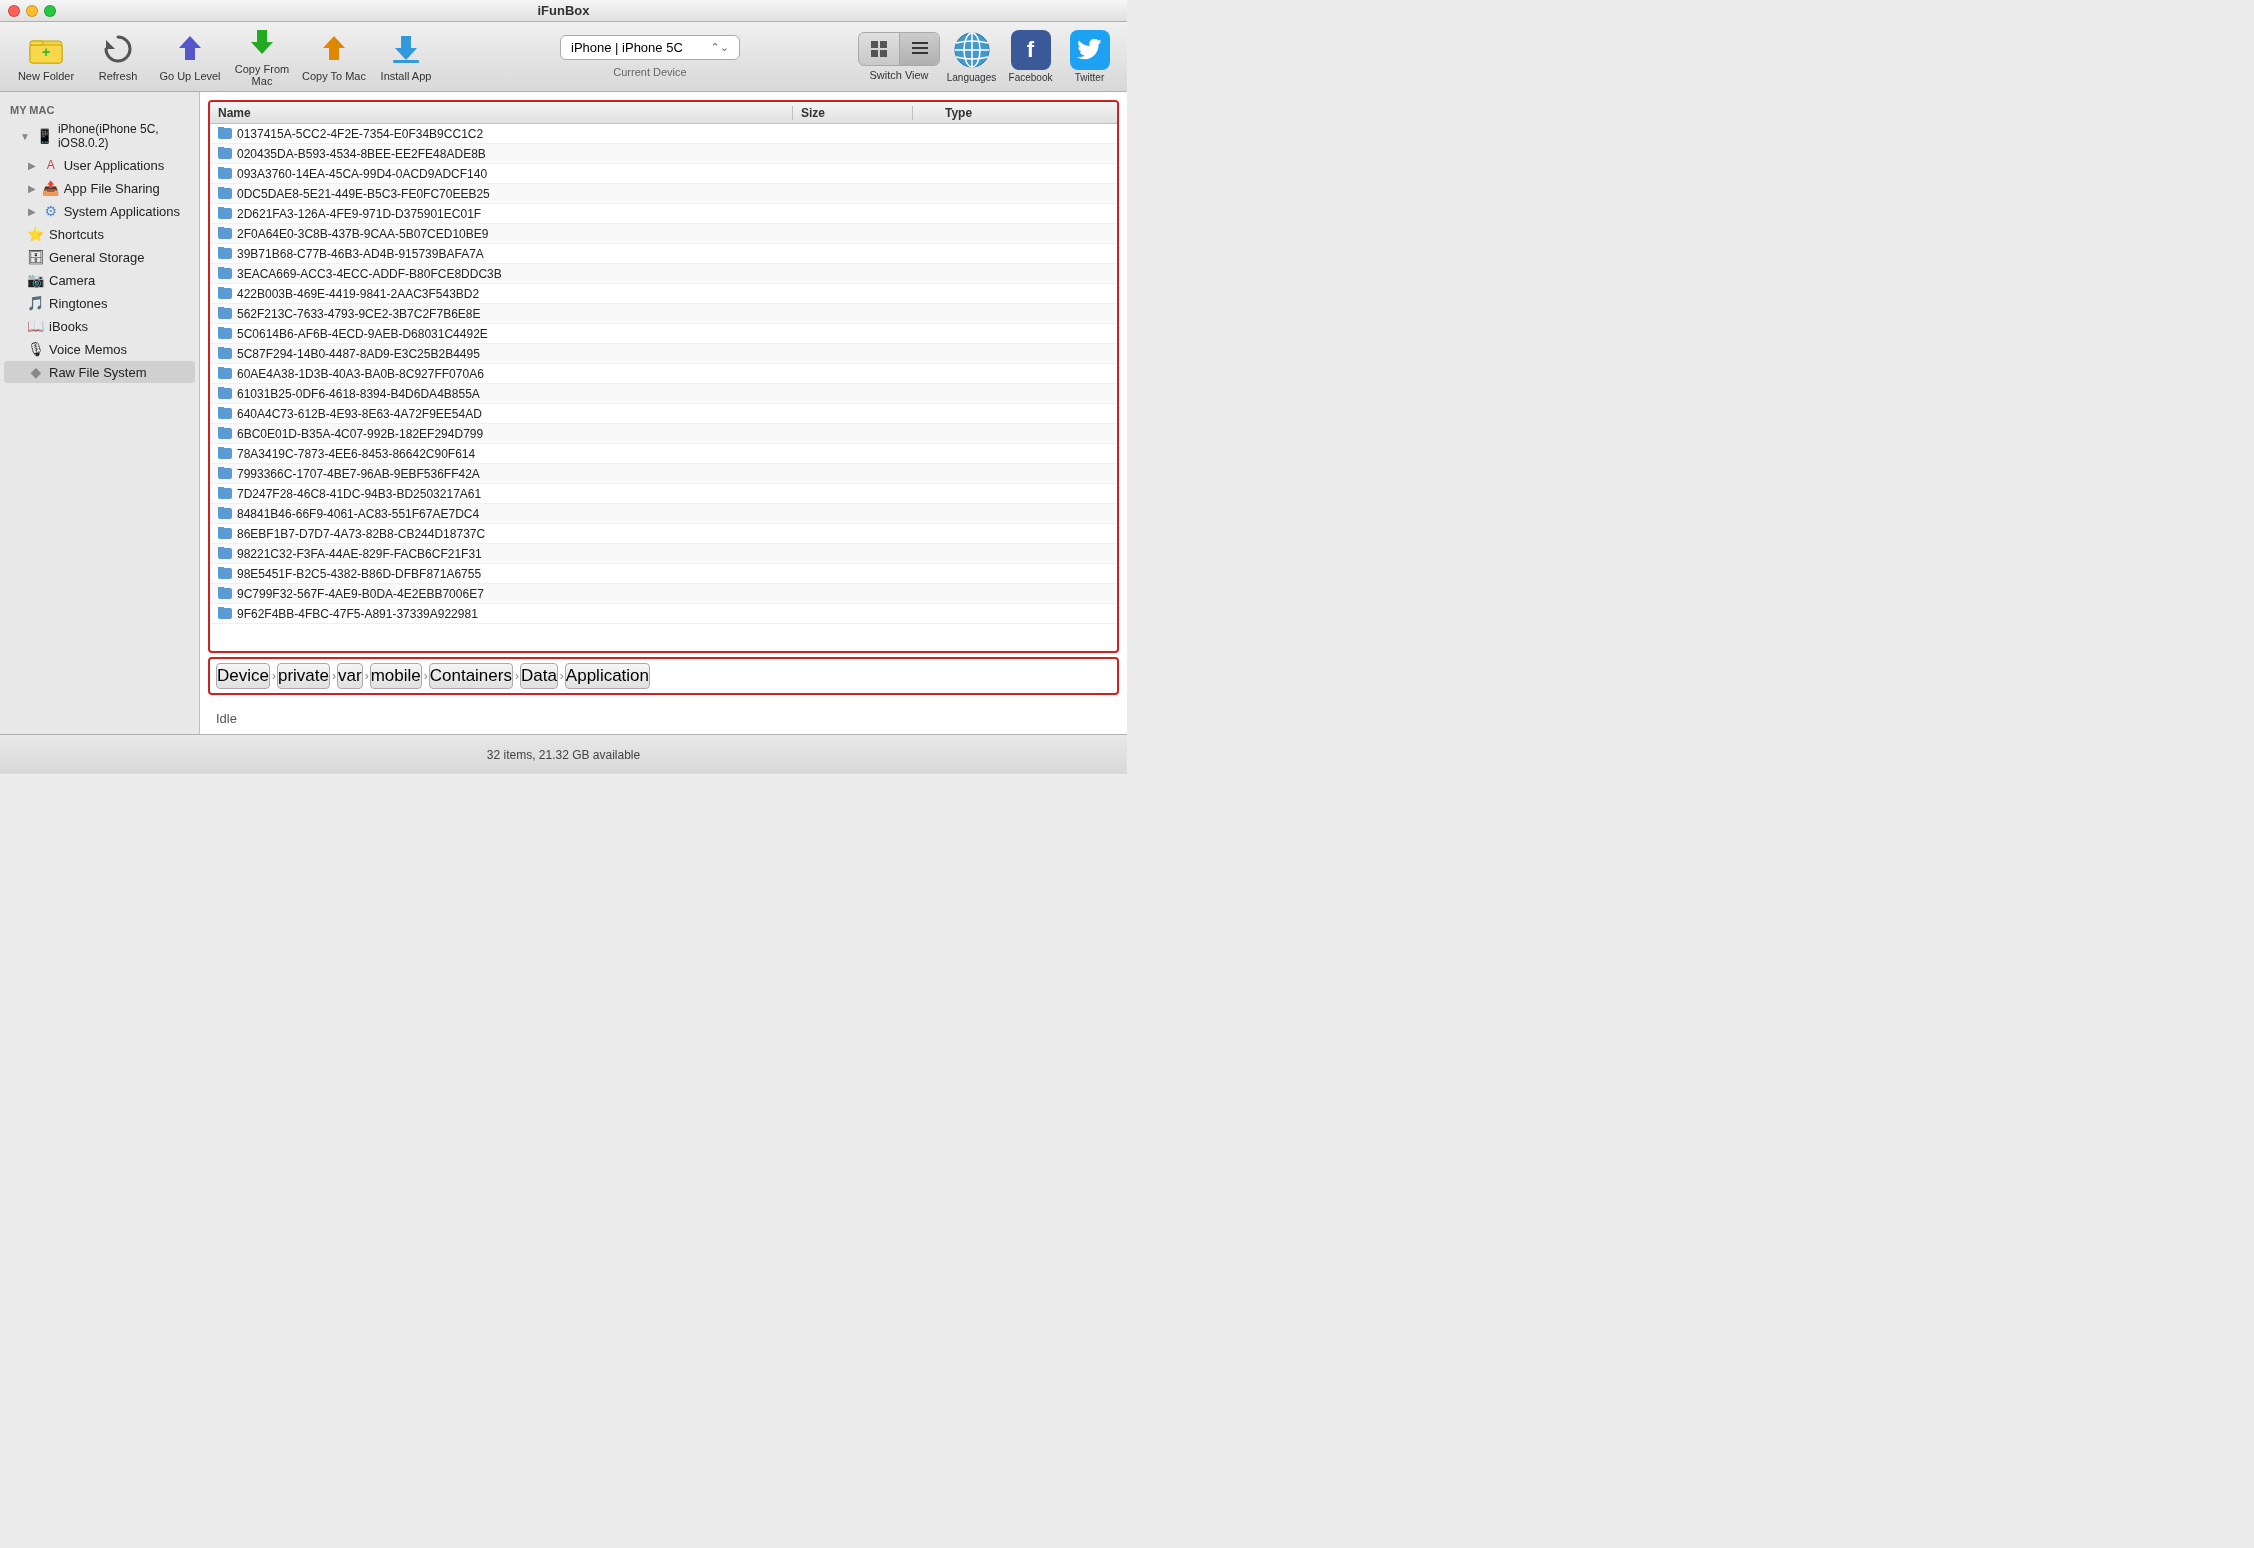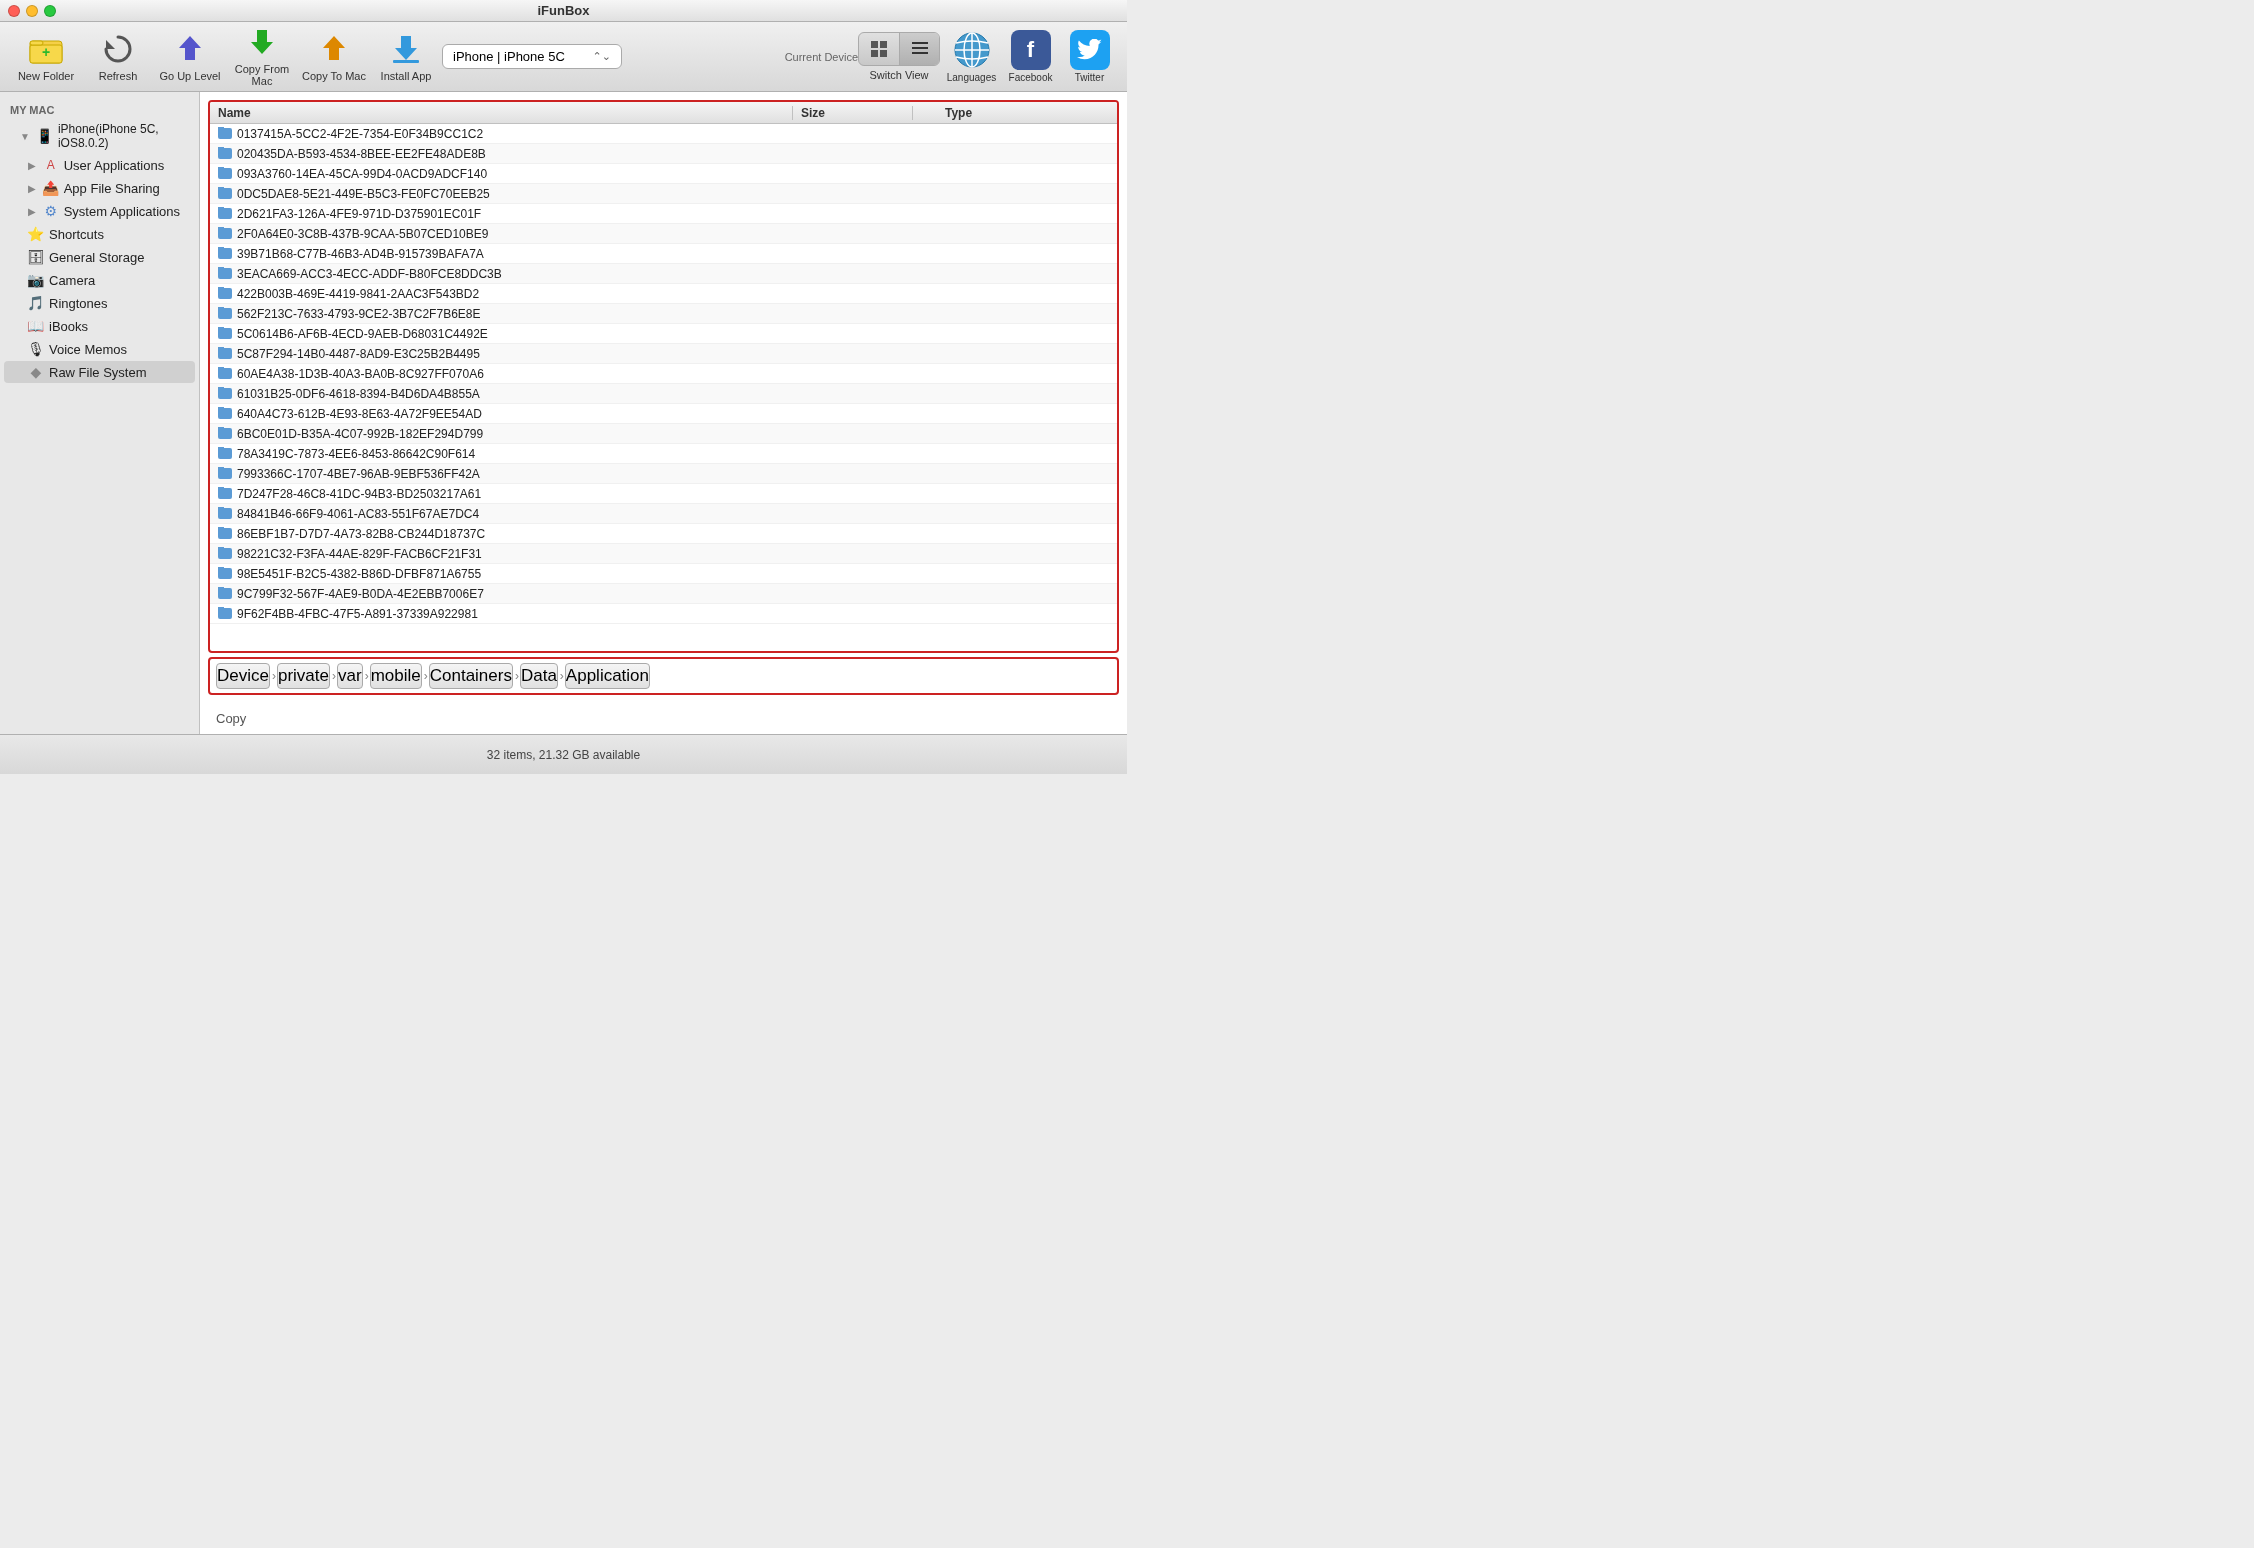--- a/index.html
+++ b/index.html
@@ -78,24 +78,23 @@
       width: 36px;
       height: 36px;
       display: flex;
       align-items: center;
       justify-content: center;
     }
 
     .toolbar-center {
       flex: 1;
       display: flex;
-      flex-direction: row;
+      flex-direction: column;
       align-items: center;
       gap: 6px;
-      justify-content: space-between;
     }
     .device-selector {
       display: flex;
       align-items: center;
       background: white;
       border: 1px solid #aaa;
       border-radius: 6px;
       padding: 4px 10px;
       gap: 6px;
       min-width: 180px;
@@ -827,20 +826,20 @@
           <div class="breadcrumb-item">Containers</div>
           <span class="breadcrumb-sep">›</span>
           <div class="breadcrumb-item">Data</div>
           <span class="breadcrumb-sep">›</span>
           <div class="breadcrumb-item">Application</div>
         </div>
 
     </div>
 
     <div class="idle-area">
-      <span>Copy</span>
+      <span>Idle</span>
     </div>
   </div>
 </div>
 
 <div class="status-bar">
   <span class="status-text">32 items, 21.32 GB available</span>
 </div>
 
 </body></html>

